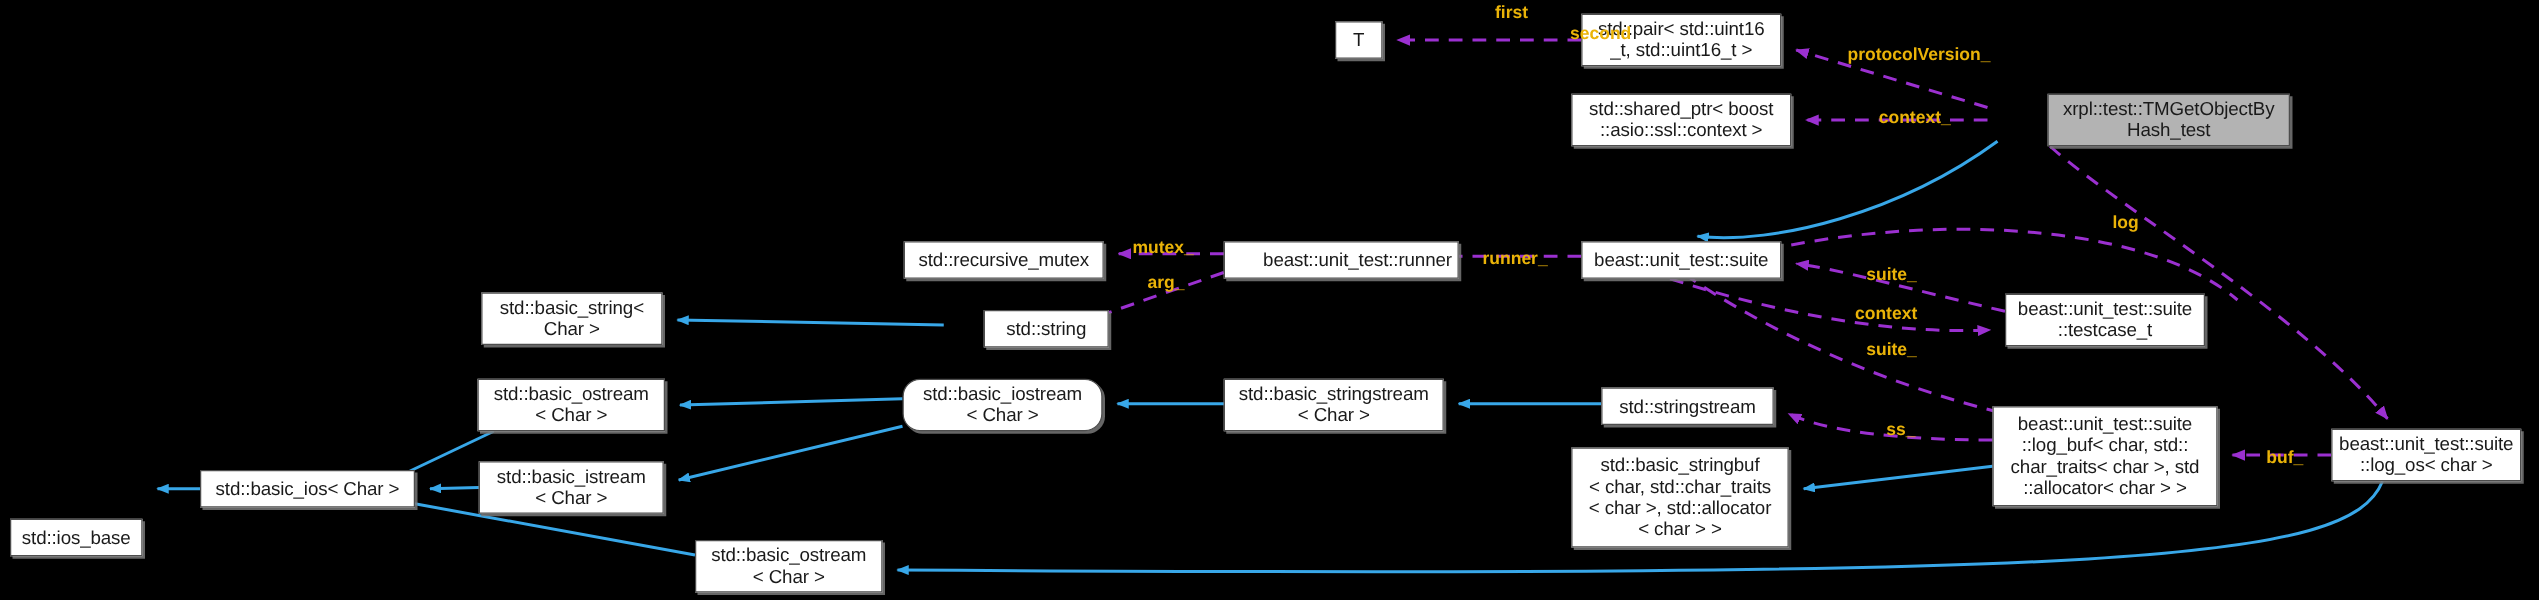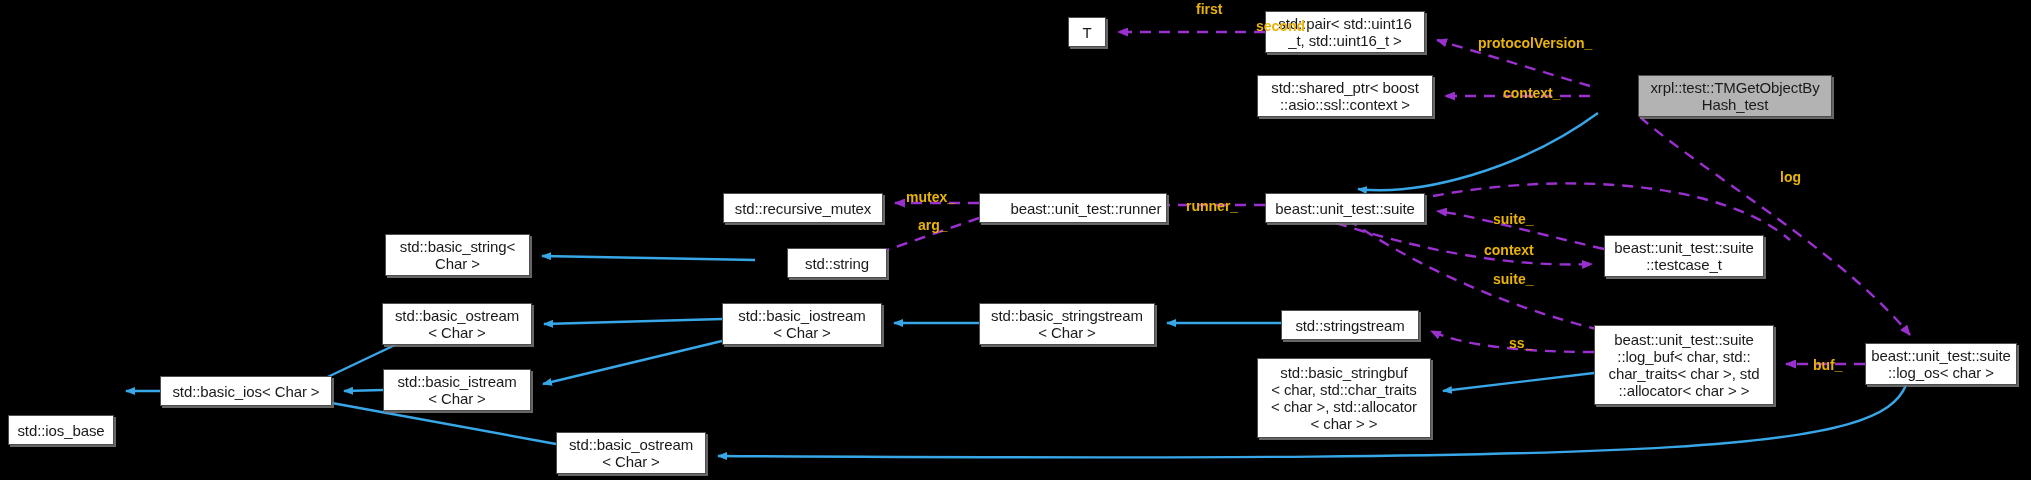--- a/index.html
+++ b/index.html
@@ -74,21 +74,21 @@
       <div class="node" style="left: 723px; top: 193px; width: 160px; height: 30px;">std::recursive_mutex</div>
       <div class="node" style="left: 979px; top: 193px; width: 188px; height: 30px; padding-left: 30px;">beast::unit_test::runner</div>
       <div class="node" style="left: 1265px; top: 193px; width: 160px; height: 30px;">beast::unit_test::suite</div>
       <div class="node" style="left: 1604px; top: 235px; width: 160px; height: 42px;">beast::unit_test::suite
 ::testcase_t</div>
       <div class="node" style="left: 385px; top: 234px; width: 145px; height: 42px;">std::basic_string&lt;
 Char &gt;</div>
       <div class="node" style="left: 755px; top: 248px; width: 100px; height: 30px; margin-left: 32px;">std::string</div>
       <div class="node" style="left: 382px; top: 303px; width: 150px; height: 42px;">std::basic_ostream
 &lt; Char &gt;</div>
-      <div class="node" style="left: 722px; top: 303px; width: 160px; height: 42px;">std::basic_iostream
+      <div class="node" style="left: 722px; top: 303px; width: 160px; height: 42px; border-radius: 14px;">std::basic_iostream
 &lt; Char &gt;</div>
       <div class="node" style="left: 979px; top: 303px; width: 176px; height: 42px;">std::basic_stringstream
 &lt; Char &gt;</div>
       <div class="node" style="left: 1281px; top: 310px; width: 138px; height: 30px;">std::stringstream</div>
       <div class="node" style="left: 1594px; top: 325px; width: 180px; height: 80px;">beast::unit_test::suite
 ::log_buf&lt; char, std::
 char_traits&lt; char &gt;, std
 ::allocator&lt; char &gt; &gt;</div>
       <div class="node" style="left: 1865px; top: 343px; width: 152px; height: 42px;">beast::unit_test::suite
 ::log_os&lt; char &gt;</div>
@@ -101,21 +101,21 @@
 &lt; char &gt;, std::allocator
 &lt; char &gt; &gt;</div>
       <div class="node" style="left: 556px; top: 432px; width: 150px; height: 42px;">std::basic_ostream
 &lt; Char &gt;</div>
     </div>
   <div id="labels">
       <div class="edgelbl" style="left: 1196px; top: 2px;">first</div>
       <div class="edgelbl" style="left: 1256px; top: 19px;">second</div>
       <div class="edgelbl" style="left: 1478px; top: 36px;">protocolVersion_</div>
       <div class="edgelbl" style="left: 1503px; top: 86px;">context_</div>
-      <div class="edgelbl" style="left: 1780px; top: 170px;">log</div>
+      <div class="edgelbl" style="left: 1690px; top: 170px;">log</div>
       <div class="edgelbl" style="left: 906px; top: 190px;">mutex_</div>
       <div class="edgelbl" style="left: 918px; top: 218px;">arg_</div>
       <div class="edgelbl" style="left: 1186px; top: 199px;">runner_</div>
       <div class="edgelbl" style="left: 1493px; top: 212px;">suite_</div>
       <div class="edgelbl" style="left: 1484px; top: 243px;">context</div>
       <div class="edgelbl" style="left: 1493px; top: 272px;">suite_</div>
       <div class="edgelbl" style="left: 1509px; top: 336px;">ss_</div>
       <div class="edgelbl" style="left: 1813px; top: 358px;">buf_</div>
     </div>
 </div>

